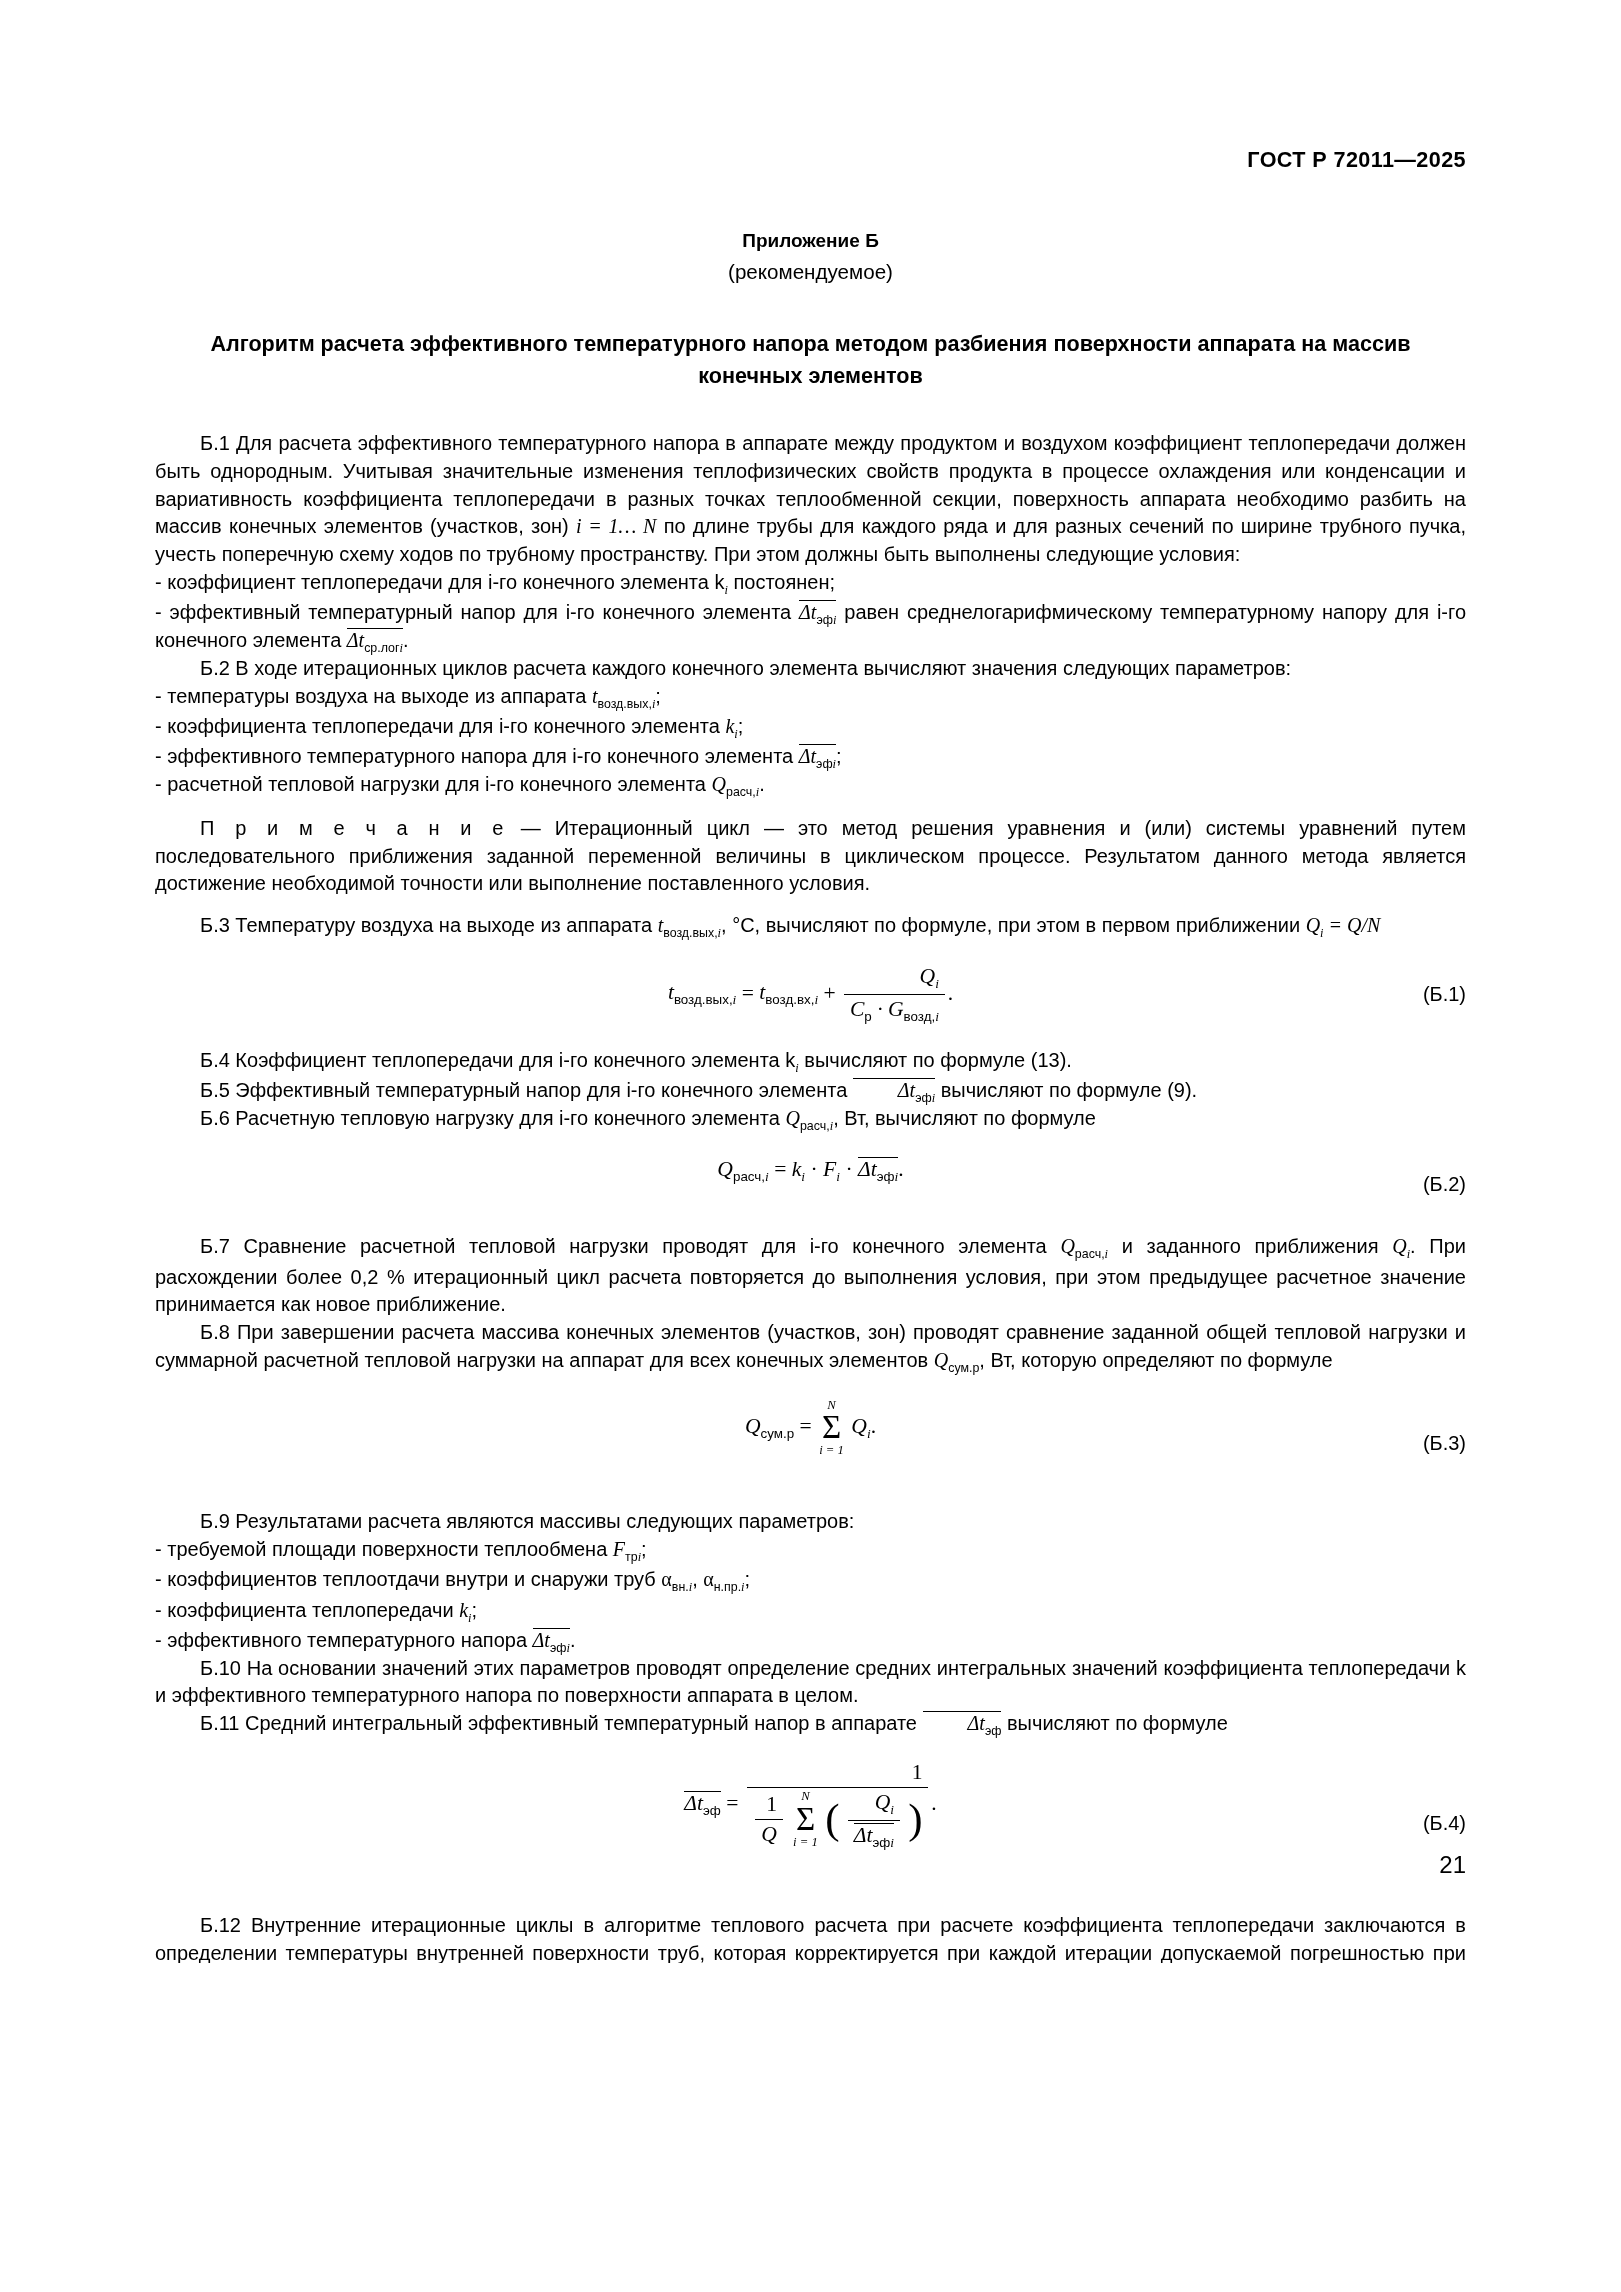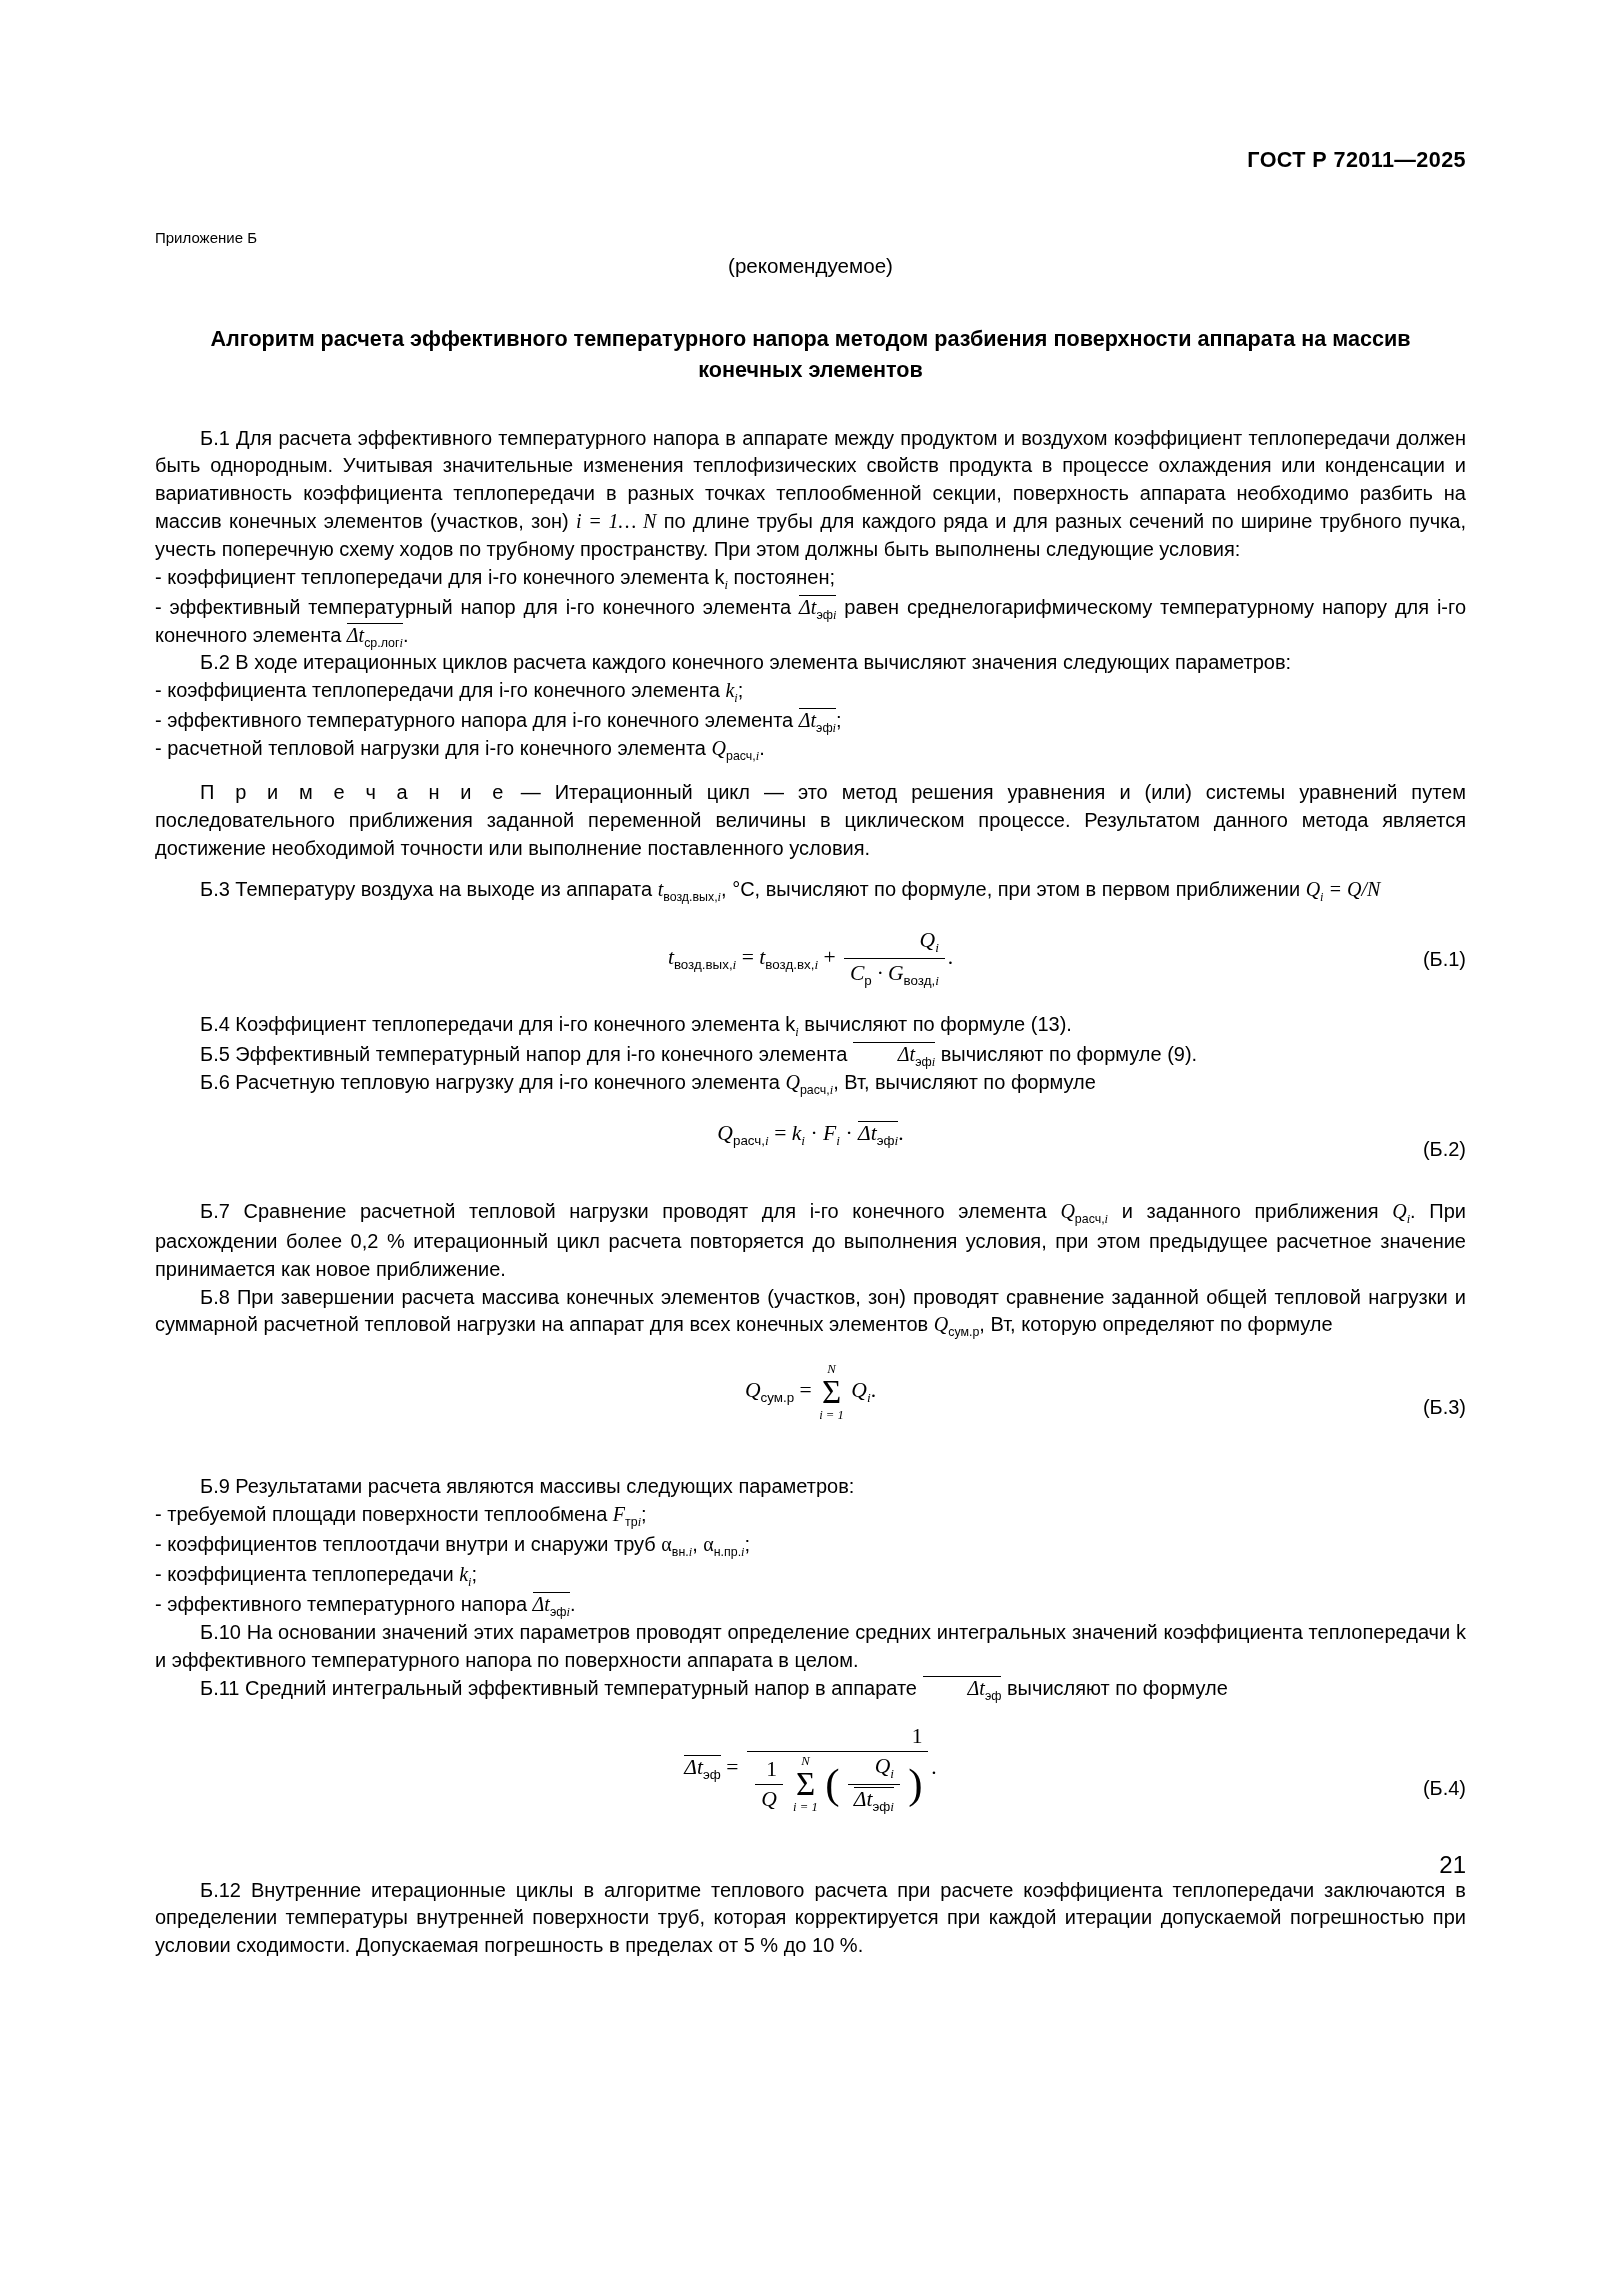--- a/index.html
+++ b/index.html
@@ -21,22 +21,23 @@
     padding: 147px 155px 59px 155px;
   }
   .doc-header {
     text-align: right;
     font-size: 21.6px;
     font-weight: bold;
     letter-spacing: 0.4px;
     margin: 0 0 55px 0;
   }
   .appendix-title {
-    font-size: 15px;
-    font-weight: normal;
+    text-align: center;
+    font-size: 19px;
+    font-weight: bold;
     line-height: 1.35;
     margin: 0 0 3.9px 0;
   }
   .appendix-sub {
     text-align: center;
     font-size: 20.6px;
     font-weight: normal;
     line-height: 1.35;
     margin: 0 0 43px 0;
   }
@@ -181,20 +182,24 @@
 
   <p class="body">
     <span>- эффективный температурный напор для i-го конечного элемента</span>
     <span class="ovl ser it">Δ<i>t</i><sub>эф<i>i</i></sub></span>
     <span>равен среднелогарифмическому температурному напору для i-го конечного элемента</span>
     <span class="ovl ser it">Δ<i>t</i><sub>ср.лог<i>i</i></sub></span>.
   </p>
 
   <p class="body indent">Б.2 В ходе итерационных циклов расчета каждого конечного элемента вычисляют значения следующих параметров:</p>
 
+  <p class="body">
+    <span>- температуры воздуха на выходе из аппарата</span>
+    <span class="ser it"><i>t</i><sub>возд.вых,<i>i</i></sub></span>;
+  </p>
   <p class="body">
     <span>- коэффициента теплопередачи для i-го конечного элемента</span>
     <span class="ser it"><i>k</i><sub><i>i</i></sub></span>;
   </p>
   <p class="body">
     <span>- эффективного температурного напора для i-го конечного элемента</span>
     <span class="ovl ser it">Δ<i>t</i><sub>эф<i>i</i></sub></span>;
   </p>
   <p class="body">
     <span>- расчетной тепловой нагрузки для i-го конечного элемента</span>

